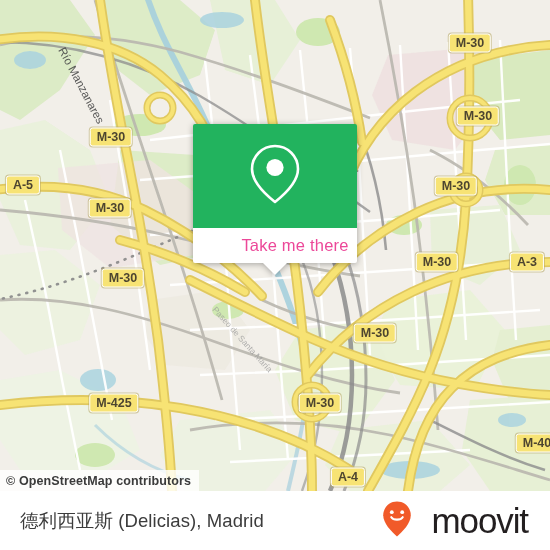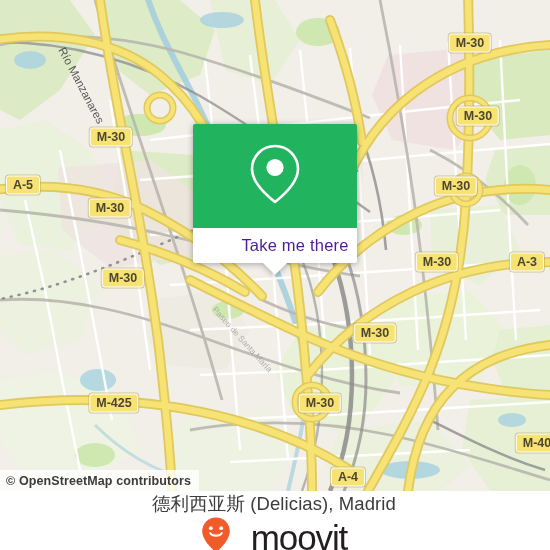--- a/index.html
+++ b/index.html
@@ -68,21 +68,21 @@
   #popup-white {
     height: 35px;
     background: #ffffff;
     border-radius: 0 0 2px 2px;
     display: flex;
     align-items: center;
     justify-content: center;
   }
   #popup-label {
     font-size: 16.5px;
-    color: #4c1d95;
+    color: #ec4899;
     letter-spacing: 0.2px;
     margin-left: 40px;
   }
   #popup-tail {
     position: absolute;
     left: 50%;
     top: 139px;
     margin-left: -12px;
     width: 0;
     height: 0;
@@ -97,21 +97,20 @@
     left: 0;
     top: 491px;
     width: 550px;
     height: 59px;
     background: #ffffff;
     display: flex;
     align-items: center;
     justify-content: space-between;
     padding: 0 22px 0 20px;
     box-sizing: border-box;
-    flex-direction: column;
   }
   #place-name {
     font-size: 18.5px;
     color: #3c3c3c;
     letter-spacing: 0.1px;
     white-space: nowrap;
   }
   #brand {
     display: flex;
     align-items: center;

